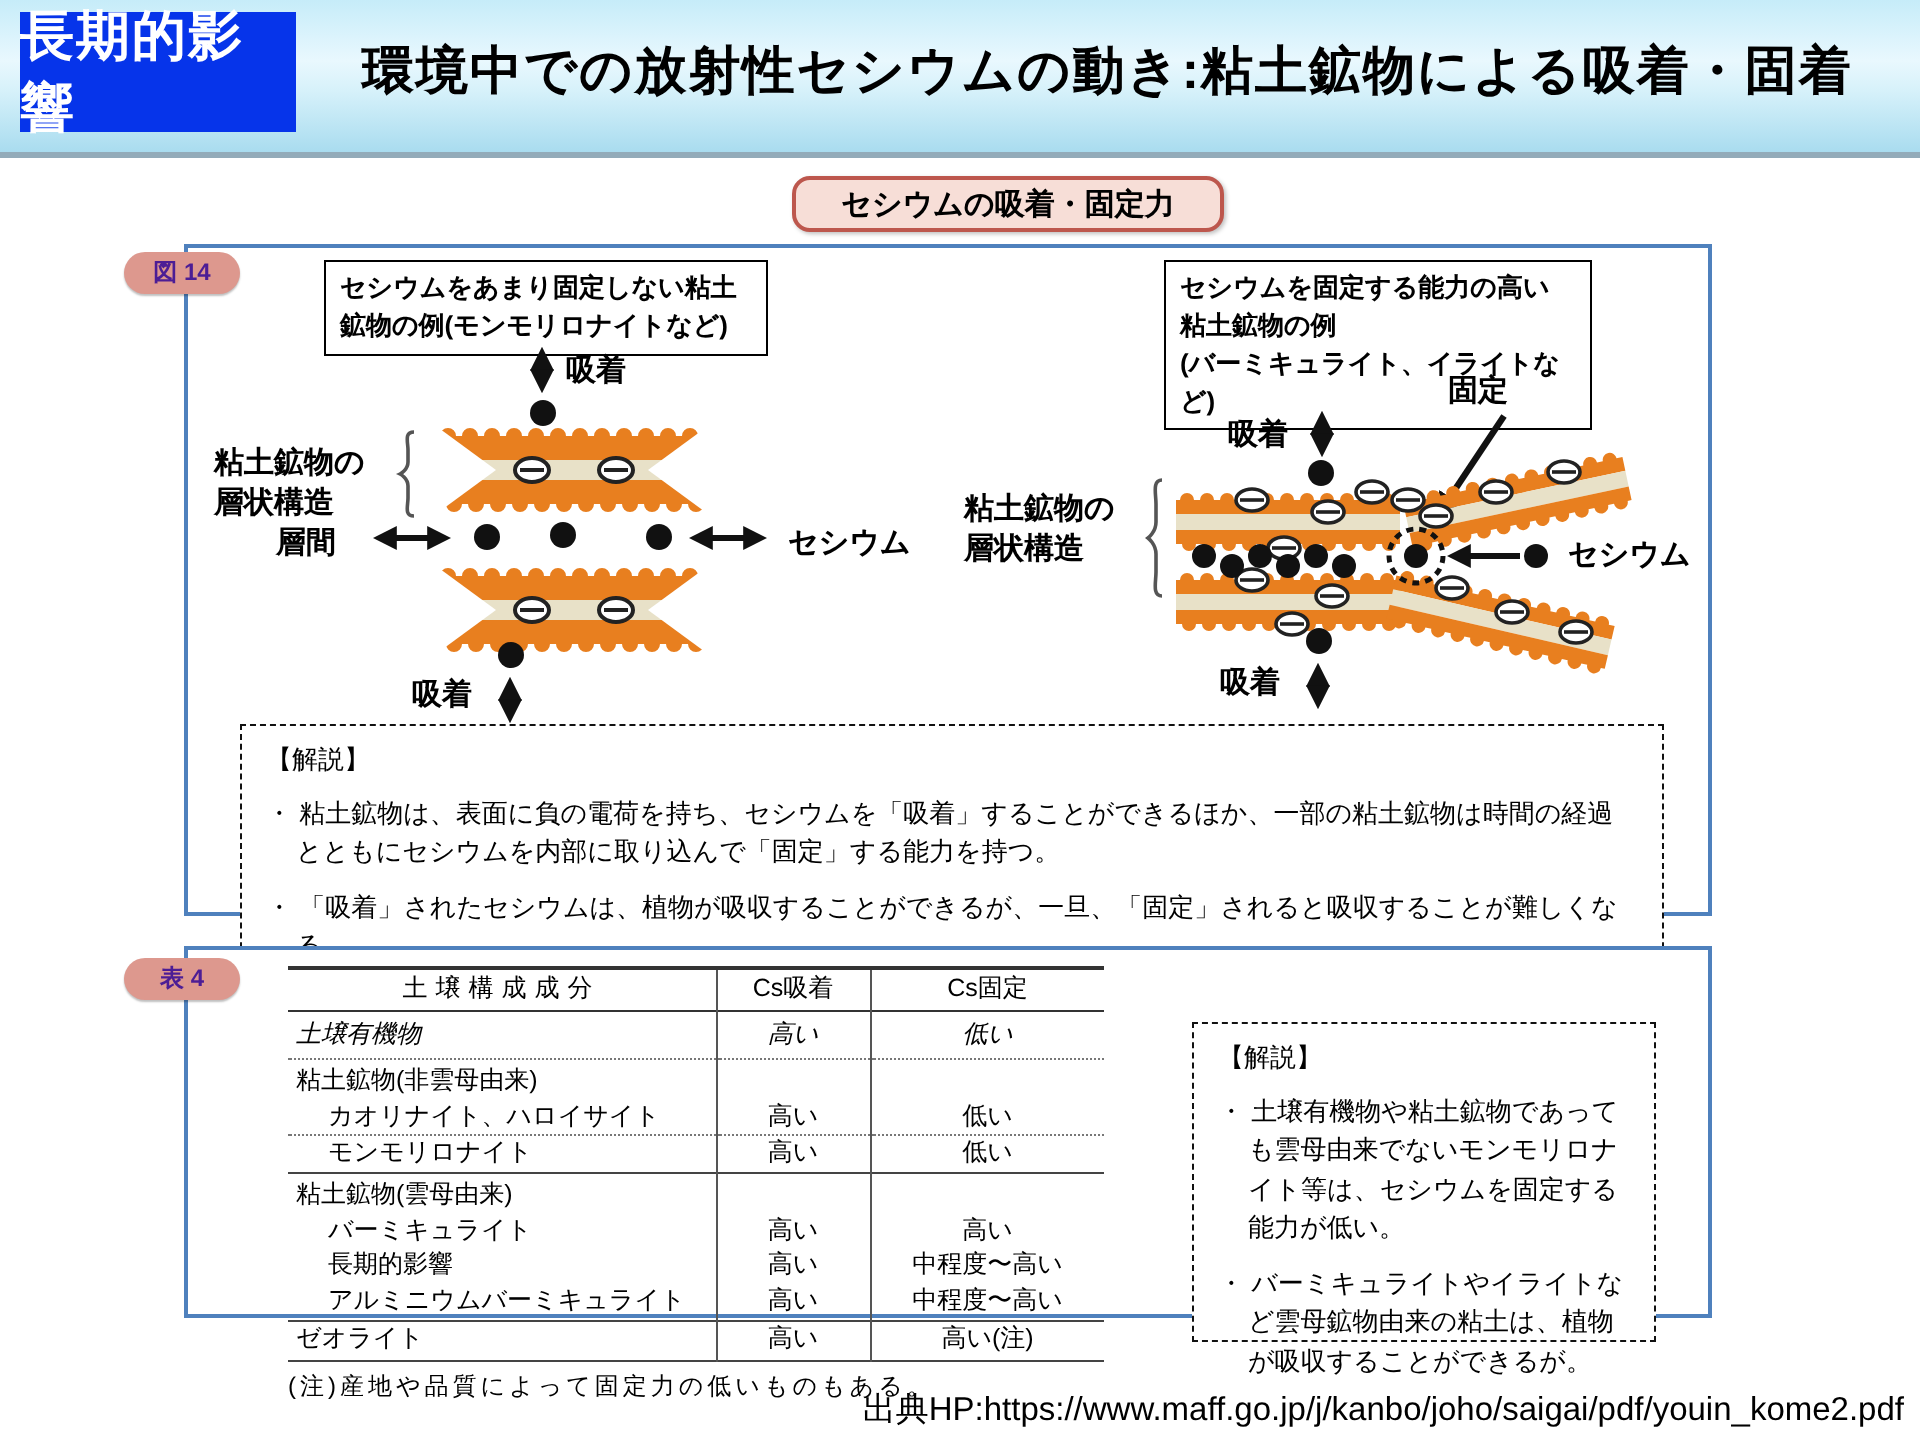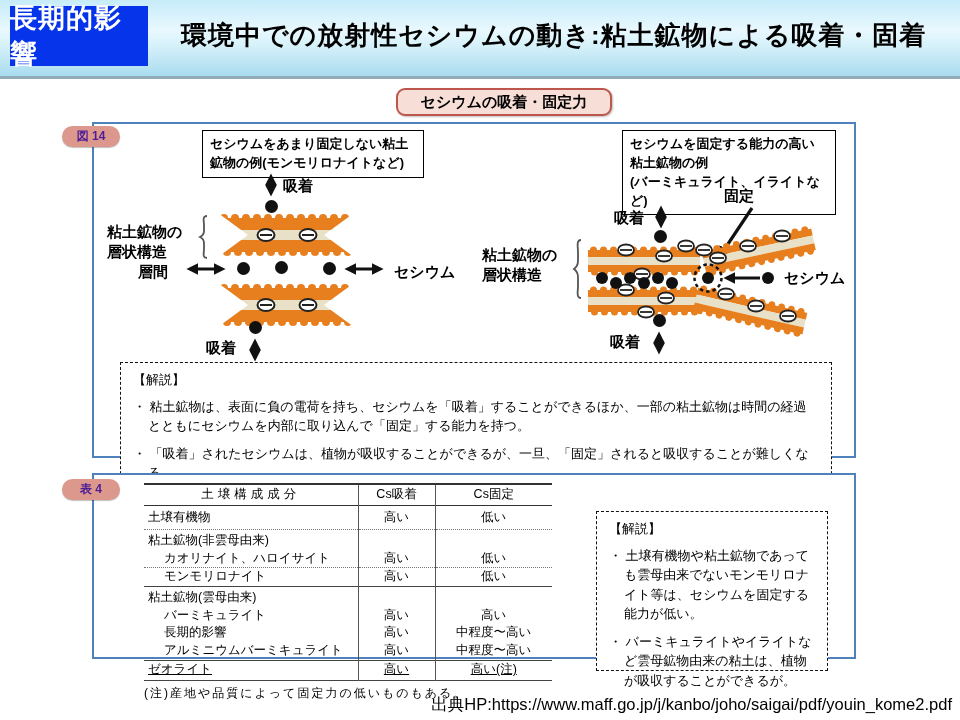--- a/index.html
+++ b/index.html
@@ -23,44 +23,44 @@
   
   .panel{position:absolute;left:92px;width:764px;border:2.5px solid #4f81bd;background:#fff;box-sizing:border-box;}
   #figure-panel{top:122px;height:336px;}
   #table-panel{top:473px;height:186px;}
   .badge{position:absolute;left:62px;width:58px;height:21px;background:#dd988e;border-radius:11px;
     color:#4c1d95;font-size:12px;font-weight:bold;display:flex;align-items:center;justify-content:center;
     z-index:6;box-shadow:0 1px 1px rgba(0,0,0,.25);}
   #fig-badge{top:126px;} #tbl-badge{top:479px;}
   
   .caption-box{position:absolute;border:1.5px solid #000;background:#fff;font-size:13px;font-weight:bold;
-    line-height:1.45;padding:4px 7px;white-space:pre-line;margin-left:40px;}
+    line-height:1.45;padding:4px 7px;white-space:pre-line;}
   .dlabel{position:absolute;font-size:15px;font-weight:bold;line-height:1.3;white-space:pre-line;}
   .dot{position:absolute;width:13px;height:13px;border-radius:50%;background:#111;}
   .asvg{position:absolute;}
   
   .note-box{position:absolute;border:1.6px dashed #111;background:#fff;padding:5px 12px 2px;
     font-size:13px;line-height:1.5;box-sizing:border-box;}
   .nb-title{margin:2px 0 7px;}
   .nb-b{padding-left:1.15em;text-indent:-1.15em;margin:0 0 8px;}
   
   .tbl-wrap{position:absolute;left:50px;top:8px;width:412px;}
   table{border-collapse:collapse;font-size:12.5px;width:408px;table-layout:fixed;}
   th,td{padding:1px 4px;line-height:1.25;overflow:hidden;white-space:nowrap;}
   th{font-weight:normal;}
   thead tr{border-top:2px solid #333;border-bottom:1.5px solid #333;height:21px;}
   th.h1{letter-spacing:4px;text-align:center;}
   col.c-name{width:214px;} col.c-ads{width:77px;} col.c-fix{width:117px;}
   td.v,th.hv{text-align:center;border-left:1px solid #555;}
-  tr.tall td{padding-top:4px;padding-bottom:4px;}
+  tr.tall td{padding-top:4px;padding-bottom:4px;font-style:italic;}
   tr.grp td{padding-top:3px;}
   tr.sub td.name{padding-left:20px;}
   tr.sep-dot{border-top:1px dotted #777;}
   tr.sep-solid{border-top:1.5px solid #444;}
-  tbody tr:last-child{border-bottom:1.5px solid #444;height:20px;text-decoration:underline;}
+  tbody tr:last-child{border-bottom:1.5px solid #444;height:20px;}
   .tbl-note{font-size:12px;letter-spacing:2px;margin-top:4px;}
   
   .footer{position:absolute;top:694px;right:8px;font-size:16.5px;}
 </style>
 </head>
 <body>
 
 <svg width="0" height="0" style="position:absolute">
   <defs>
     <marker id="ah" viewBox="0 0 10 10" refX="7" refY="5" markerWidth="4" markerHeight="4" orient="auto-start-reverse">

